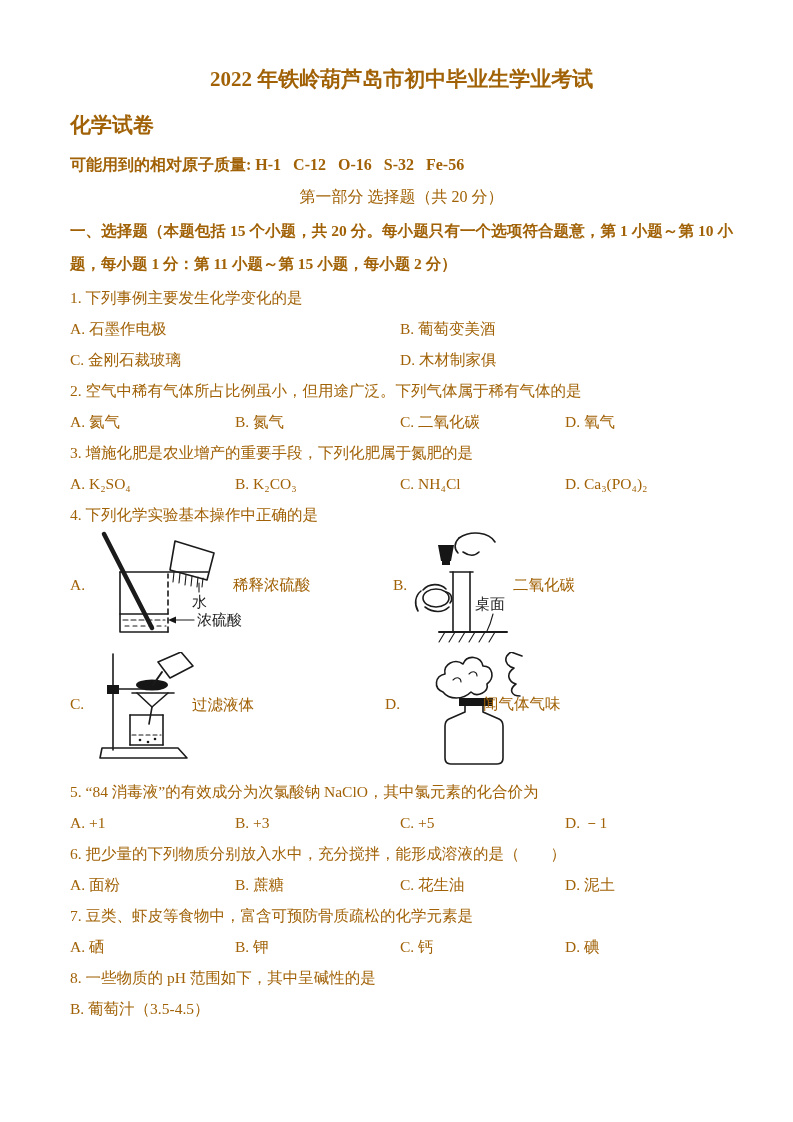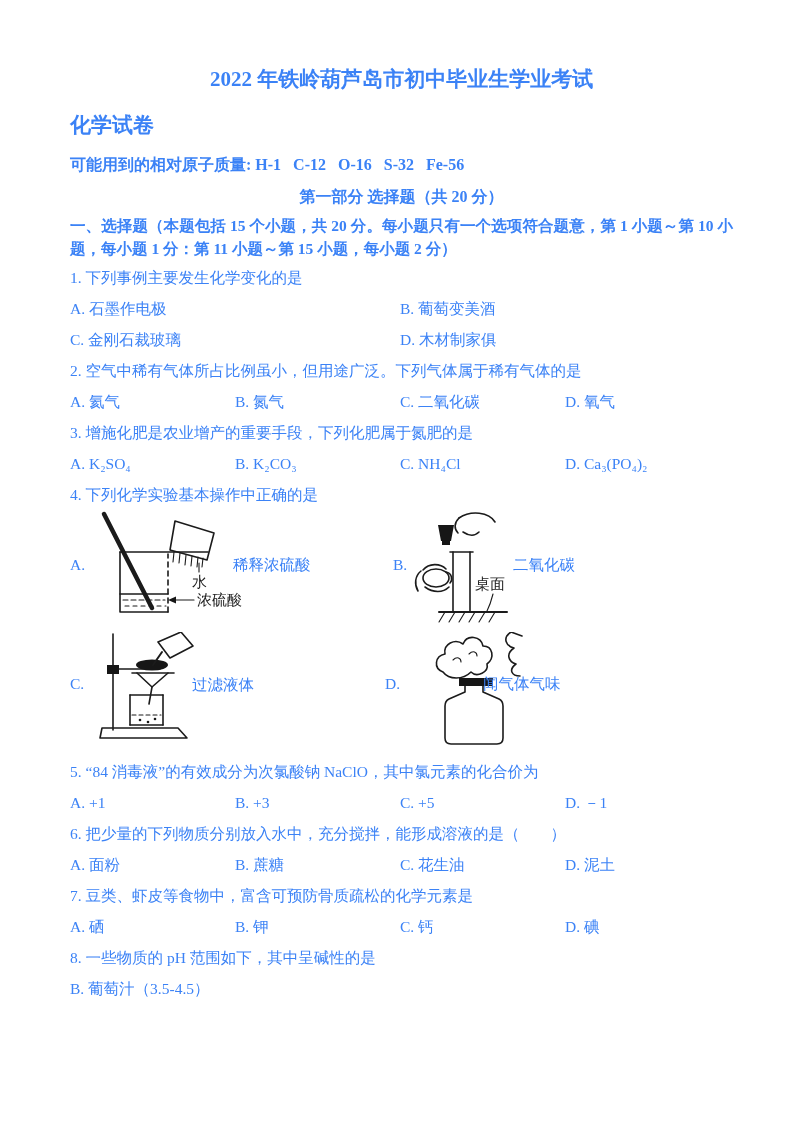--- a/index.html
+++ b/index.html
@@ -1,26 +1,26 @@
 <!DOCTYPE html>
 <html><head>
 <meta charset="utf-8">
 <style>
   html,body{margin:0;padding:0;background:#ffffff;}
   .page{
     position:relative;width:793px;height:1122px;box-sizing:border-box;
-    background:#ffffff;color:#3b82f6;overflow:hidden;
+    background:#ffffff;color:#a16207;overflow:hidden;
     padding:64px 60px 0 70px;
     font-family:"Liberation Serif","DejaVu Serif",serif;
   }
   .exam-title{font-size:21px;font-weight:bold;text-align:center;line-height:30px;margin:0;}
   .exam-subtitle{font-size:21px;font-weight:bold;text-align:left;line-height:30px;margin:16px 0 0 0;}
   .masses{font-size:16px;font-weight:bold;line-height:26px;margin:12px 0 0 0;white-space:pre-wrap;}
-  .part-heading{font-size:16px;font-weight:bold;text-align:center;line-height:26px;margin:6px 0 1px 0;}
-  .intro{font-size:15.5px;font-weight:bold;line-height:23px;margin:4px 0 0 0;text-align:justify;}
+  .part-heading{font-size:16px;font-weight:normal;text-align:center;line-height:26px;margin:6px 0 1px 0;}
+  .intro{font-size:15.5px;font-weight:bold;line-height:33px;margin:4px 0 0 0;text-align:justify;}
   .q-line{font-size:15.5px;line-height:31px;margin:0;}
   .stem-first{margin-top:2px;}
   .opt-row{display:grid;font-size:15.5px;line-height:31px;}
   .cols4{grid-template-columns:165px 165px 165px 1fr;}
   .cols2{grid-template-columns:330px 1fr;}
   .diag-row{display:grid;}
   .row1{grid-template-columns:323px 1fr;height:122px;}
   .row2{grid-template-columns:315px 1fr;height:124px;}
   .diag-cell{position:relative;height:100%;}
   .diag-letter,.diag-caption{position:absolute;font-size:15.5px;line-height:18px;white-space:nowrap;}

